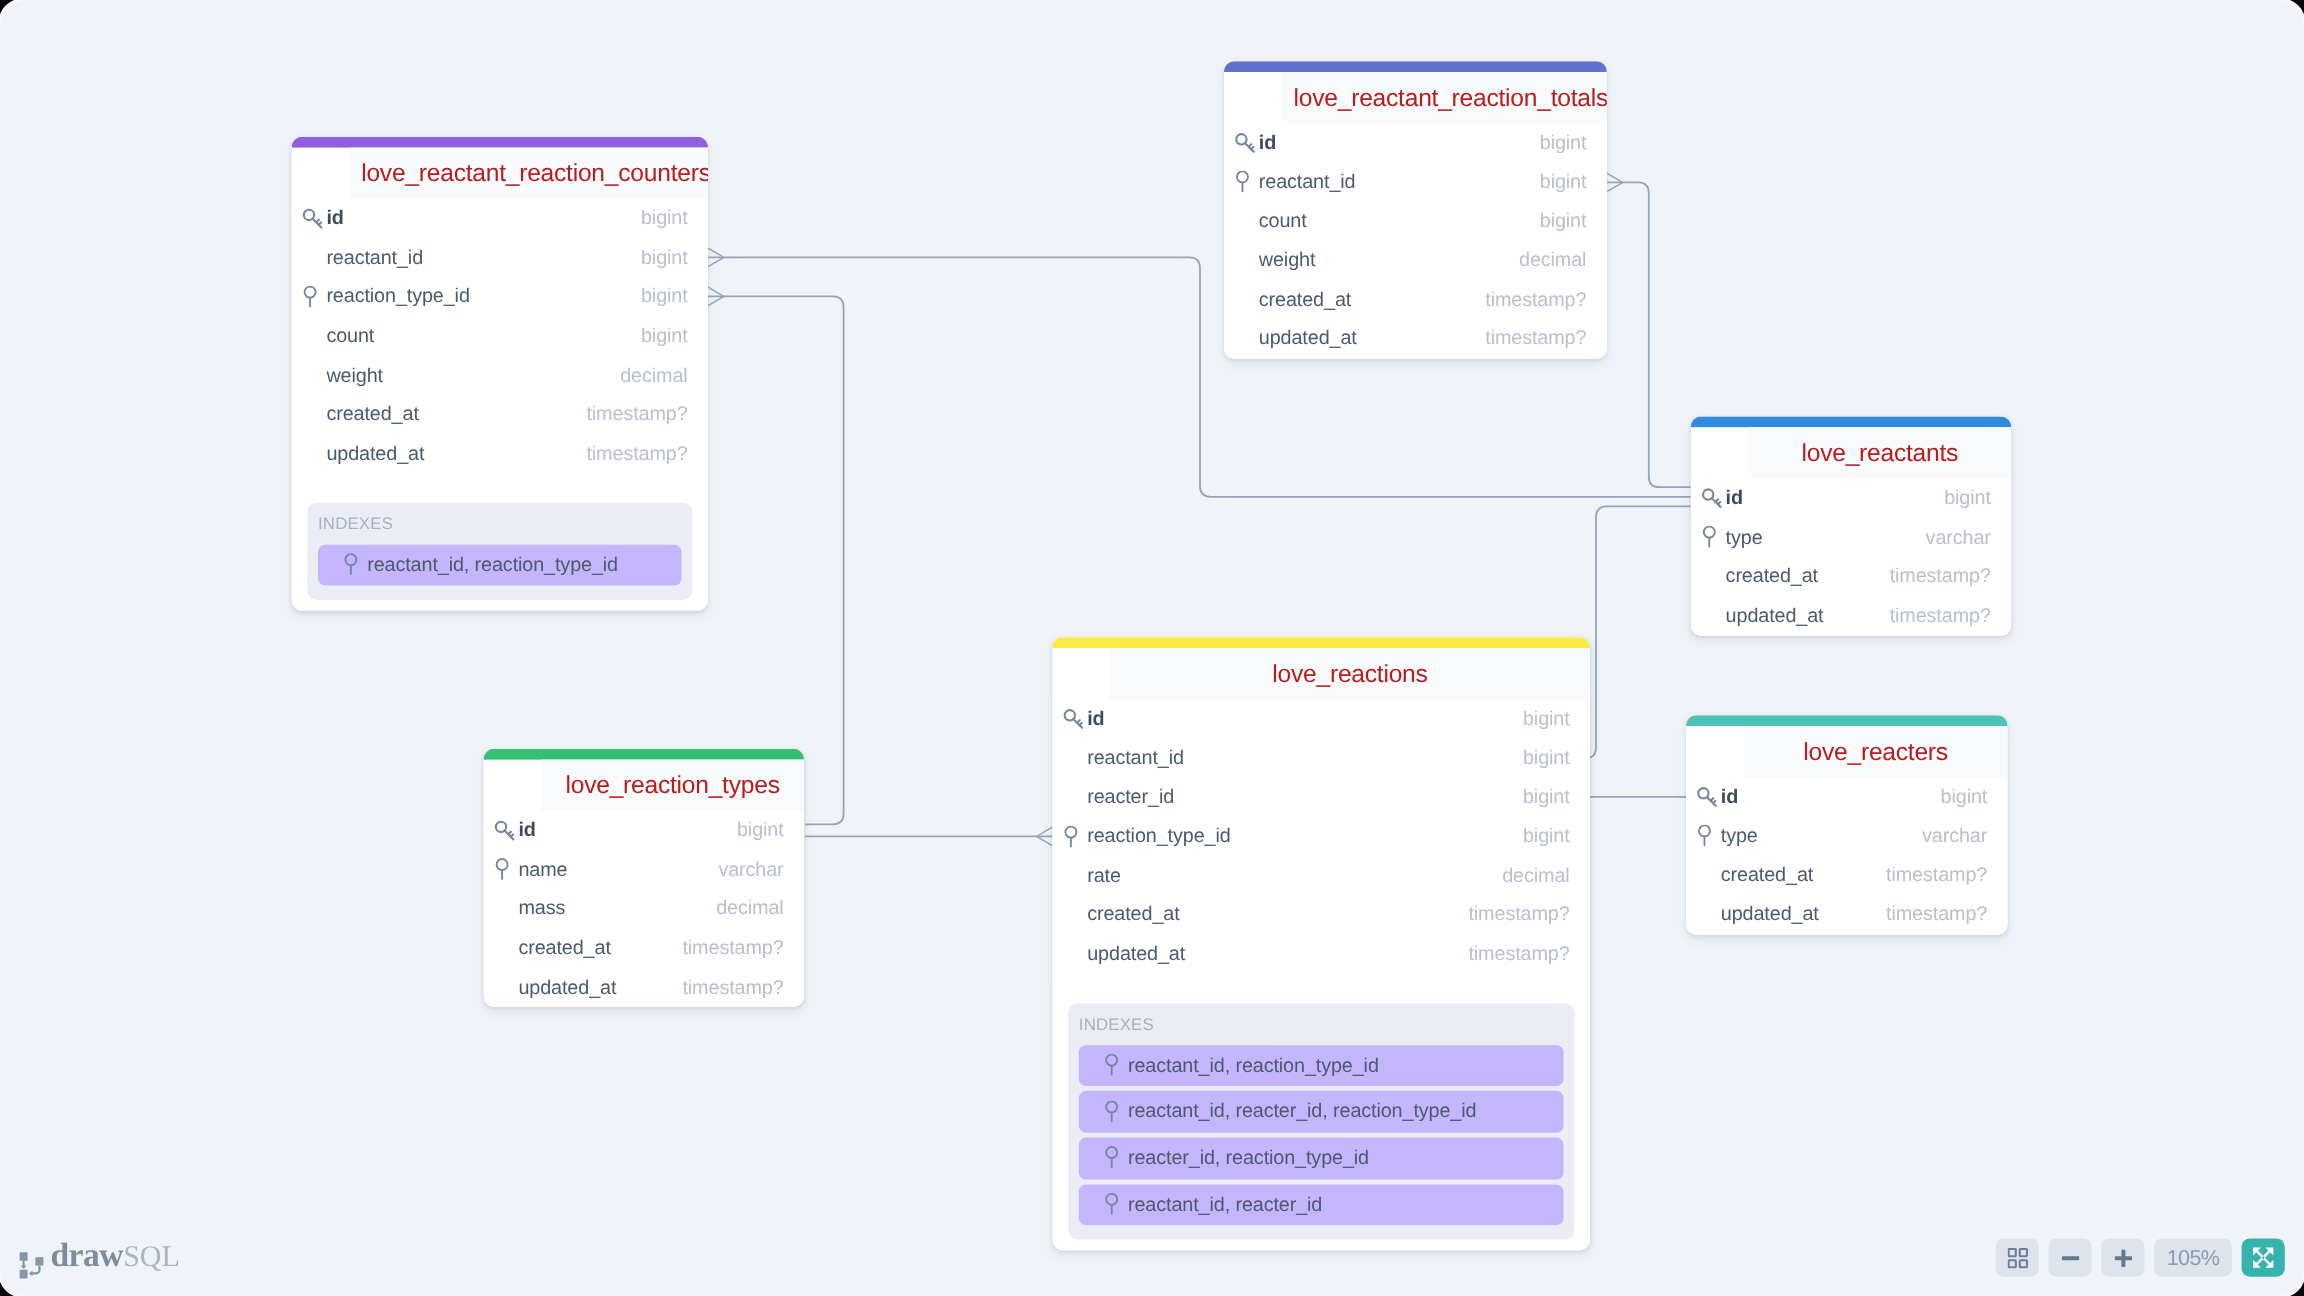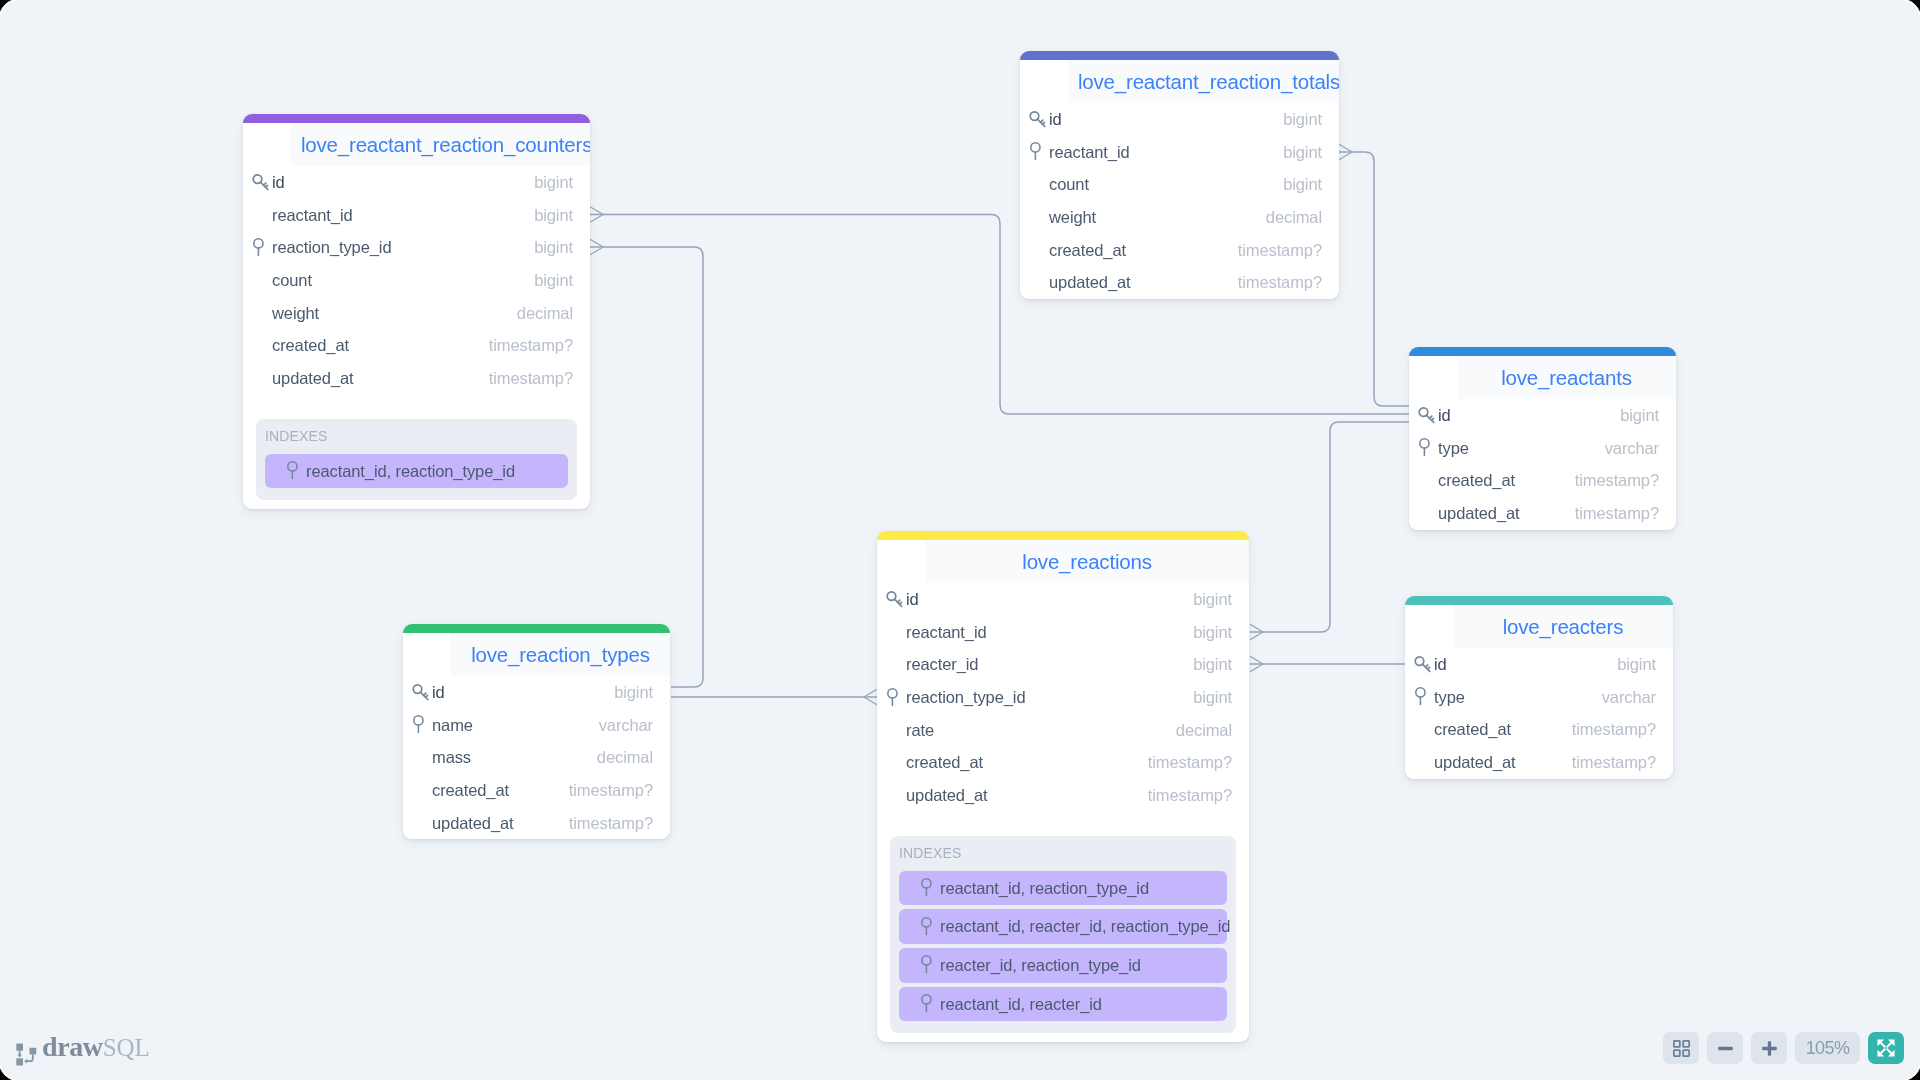--- a/index.html
+++ b/index.html
@@ -17,40 +17,40 @@
     position:absolute;
     background:#ffffff;
     border-radius:9px;
     box-shadow: 0 1px 3px rgba(86,108,140,0.14), 0 4px 10px rgba(86,108,140,0.10);
     overflow:hidden;
   }
   .accent-bar { height:9px; width:100%; }
   .tbl-title {
     text-align:center;
     font-size:20.5px;
-    color:#3b82f6;
+    color:#b91c1c;
     background:#f8fafc;
     padding:12px 10px 10px;
     line-height:1.0;
     letter-spacing:-0.2px;
     font-weight:400;
     margin-left:48px;
   }
   .cols { padding-top:1px; padding-bottom:0; background:#fff;}
   .cols.has-idx { padding-bottom:8px; }
   .col-row {
     display:flex; align-items:center;
     height:32.6px;
     padding-left:8px; padding-right:17px;
     font-size:16.5px;
     white-space:nowrap;
   }
   .col-icon { width:21px; min-width:21px; height:20px; display:flex; align-items:center; justify-content:flex-start; }
   .col-name { color:#4b5a6e; flex:1; letter-spacing:-0.1px; }
-  .col-name.pk { font-weight:400; color:#3d4b5e; }
+  .col-name.pk { font-weight:700; color:#3d4b5e; }
   .col-type { color:#b9c0cb; letter-spacing:-0.1px; }
   .indexes-box {
     margin:0 13px 9px 13px;
     background:#eaeef4;
     border-radius:8px;
     padding:0 9px 12px 9px;
   }
   .indexes-label {
     font-size:14px; color:#a5b1c0; letter-spacing:0.15px;
     height:35px; display:flex; align-items:center;
@@ -260,21 +260,21 @@
         <span class="col-name">created_at</span>
         <span class="col-type">timestamp?</span>
       </div>
       <div class="col-row">
         <span class="col-icon"></span>
         <span class="col-name">updated_at</span>
         <span class="col-type">timestamp?</span>
       </div>
     </div>
   </div>
-  <div class="table-card" style="left:877px;top:531px;width:372px">
+  <div class="table-card" style="left:877px;top:531px;width:448px">
     <div class="accent-bar" style="background:#fdea46"></div>
     <div class="tbl-title">love_reactions</div>
     <div class="cols has-idx">
       <div class="col-row">
         <span class="col-icon">
               <svg width="20" height="20" viewBox="0 0 20 20">
                 <g fill="none" stroke="#76879d" stroke-width="1.75" stroke-linecap="round">
                   <circle cx="6.5" cy="6.1" r="4.3"></circle>
                   <path d="M9.4 9.1 L16.8 16.5"></path>
                   <path d="M12.6 12.3 L14.8 10.1"></path>

